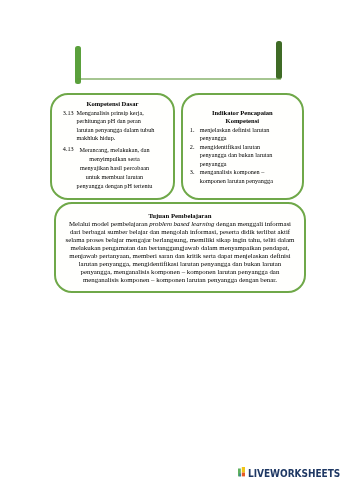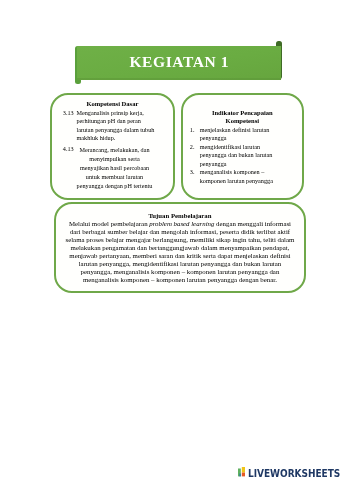--- a/index.html
+++ b/index.html
@@ -57,23 +57,20 @@
     font-weight:bold;font-size:10px;letter-spacing:-.02px;color:#1f3864;line-height:11px;white-space:nowrap;}
 </style>
 </head>
 <body>
 
 <div class="page">
 
   <div class="banner">
     <div class="tab-left"></div>
     <div class="tab-right"></div>
-    <div class="banner-body">
-      <div class="banner-title">KEGIATAN 1</div>
-    </div>
     <div class="banner-shade"></div>
   </div>
 
   <div class="box box-kd">
     <div class="kd-inner">
       <div class="bhead">Kompetensi Dasar</div>
       <div class="kd-row">
         <span class="kd-num">3.13</span>
         <span class="kd-txt">
           <div>Menganalisis prinsip kerja,</div>

